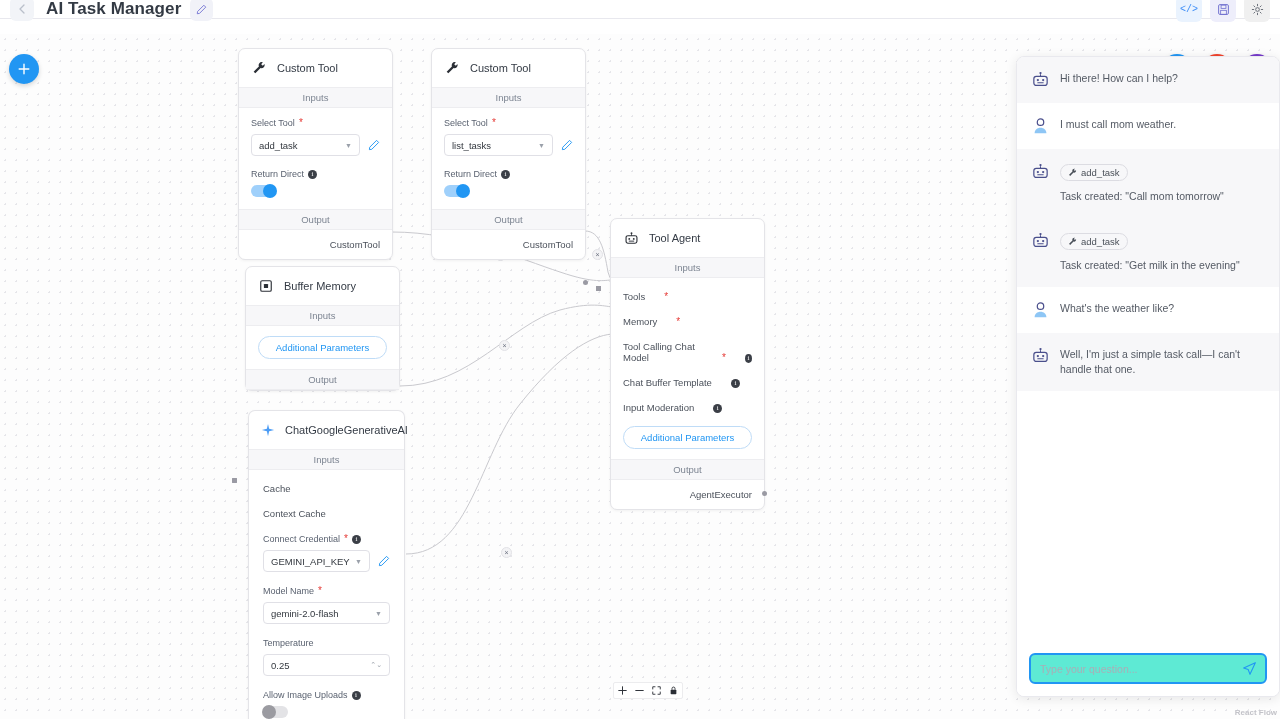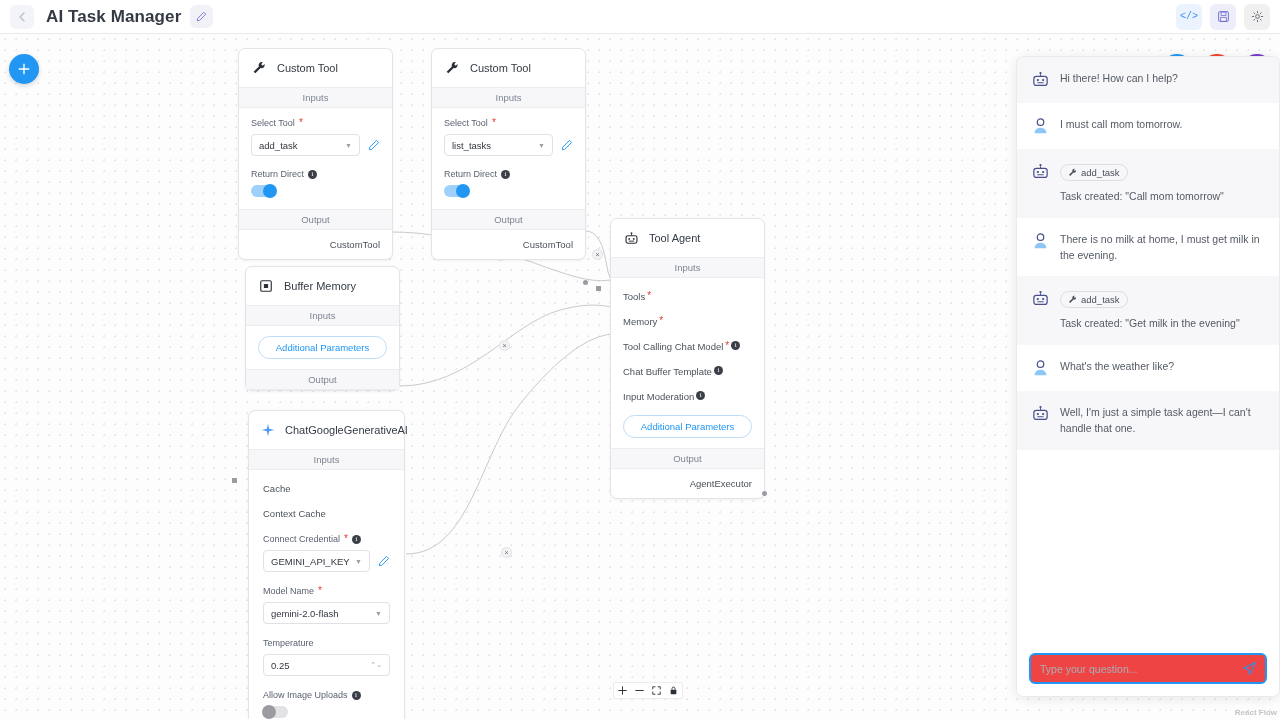--- a/index.html
+++ b/index.html
@@ -7,21 +7,21 @@
     width: 1280px; height: 719px;
     overflow: hidden;
     font-family: "Liberation Sans", sans-serif;
     background: #ffffff;
     color: #303235;
   }
 
   
   .topbar {
     position: absolute; top: 0; left: 0;
-    width: 1280px; height: 34px;
+    width: 1280px; height: 19px;
     background: #ffffff;
     border-bottom: 1px solid #e8e8ee;
     display: flex; align-items: center;
     z-index: 60;
   }
   .back-btn {
     width: 24px; height: 24px; margin-left: 10px;
     border-radius: 6px; background: #f2f4f8;
     display: flex; align-items: center; justify-content: center;
     color: #b9bfca; font-size: 13px; cursor: pointer;
@@ -126,21 +126,21 @@
   .output-row {
     padding: 9px 12px; text-align: right;
     font-size: 9.5px; color: #4b515b;
   }
   .addparams {
     border: 1px solid #bfdcf7; border-radius: 12px;
     color: #2196f3; font-size: 9.5px; text-align: center;
     padding: 5px 0; cursor: pointer; background: #fff;
   }
   .input-row {
-    display: flex; align-items: flex-start; gap: 2px;
+    display: flex; align-items: flex-end; gap: 19px;
     font-size: 9.5px; color: #4b515b;
     padding: 7px 0;
   }
   
   .handle {
     position: absolute; width: 5px; height: 5px;
     background: #9a9aa3; border-radius: 1px;
   }
   .handle.left { left: -3px; }
   .handle.right { right: -3px; }
@@ -205,21 +205,21 @@
   .tool-chip {
     display: inline-flex; align-items: center; gap: 4px;
     border: 1px solid #dcdce2; border-radius: 9px;
     padding: 2px 7px; font-size: 9.5px; color: #4a5059;
     margin-bottom: 8px;
   }
   .chat-footer { padding: 10px 12px 12px 12px; background: #fff; }
   .chat-input-wrap {
     display: flex; align-items: center;
     height: 31px; border: 2px solid #2196f3; border-radius: 6px;
-    padding: 0 8px 0 9px; background: #ef4444;
+    padding: 0 8px 0 9px; background: #5eead4;
   }
   .chat-input {
     flex: 1; border: none; outline: none;
     font-size: 10.5px; color: #33383f;
     font-family: "Liberation Sans", sans-serif;
     background: transparent;
   }
   .chat-input::placeholder { color: #a9aeb6; }
   .send-icon { cursor: pointer; display: flex; }
 </style>
@@ -566,21 +566,21 @@
     </div>
 
     <div class="msg user">
       <span class="avatar">
         <svg width="19" height="19" viewBox="0 0 20 20">
           <circle cx="10" cy="5.4" r="3.4" stroke="#4a4f8c" stroke-width="1.3" fill="none"></circle>
           <path d="M3.8 17c0-3.6 2.8-5.8 6.2-5.8S16.2 13.4 16.2 17z" fill="#8ec6f5"></path>
         </svg>
       </span>
       <div class="msg-body">
-        <div class="msg-text">I must call mom tomorrow.</div>
+        <div class="msg-text">I must call mom weather.</div>
       </div>
     </div>
 
     <div class="msg bot">
       <span class="avatar">
         <svg width="19" height="19" viewBox="0 0 20 20">
           <circle cx="10" cy="2.2" r="1.2" fill="#4a4f8c"></circle>
           <path d="M10 3.4v2" stroke="#4a4f8c" stroke-width="1.1"></path>
           <rect x="3" y="5.6" width="14" height="9.6" rx="2.6" stroke="#4a4f8c" stroke-width="1.3" fill="none"></rect>
           <circle cx="7.2" cy="9.6" r="1.2" fill="#4a4f8c"></circle>
@@ -592,31 +592,20 @@
         <div class="tool-chip">
           <svg width="9" height="9" viewBox="0 0 16 16">
             <path d="M11.2 1.2a3.6 3.6 0 0 0-3.3 5l-6 6 1.9 1.9 6-6a3.6 3.6 0 0 0 4.4-4.7L12.4 5.5 10.5 3.6l1.9-2.2a3.8 3.8 0 0 0-1.2-.2z" fill="#4a5059"></path>
           </svg>
           <span>add_task</span>
         </div>
         <div class="msg-text">Task created: "Call mom tomorrow"</div>
       </div>
     </div>
 
-    <div class="msg user">
-      <span class="avatar">
-        <svg width="19" height="19" viewBox="0 0 20 20">
-          <circle cx="10" cy="5.4" r="3.4" stroke="#4a4f8c" stroke-width="1.3" fill="none"></circle>
-          <path d="M3.8 17c0-3.6 2.8-5.8 6.2-5.8S16.2 13.4 16.2 17z" fill="#8ec6f5"></path>
-        </svg>
-      </span>
-      <div class="msg-body">
-        <div class="msg-text">There is no milk at home, I must get milk in the evening.</div>
-      </div>
-    </div>
 
     <div class="msg bot">
       <span class="avatar">
         <svg width="19" height="19" viewBox="0 0 20 20">
           <circle cx="10" cy="2.2" r="1.2" fill="#4a4f8c"></circle>
           <path d="M10 3.4v2" stroke="#4a4f8c" stroke-width="1.1"></path>
           <rect x="3" y="5.6" width="14" height="9.6" rx="2.6" stroke="#4a4f8c" stroke-width="1.3" fill="none"></rect>
           <circle cx="7.2" cy="9.6" r="1.2" fill="#4a4f8c"></circle>
           <circle cx="12.8" cy="9.6" r="1.2" fill="#4a4f8c"></circle>
           <path d="M7.2 12.4h5.6" stroke="#4a4f8c" stroke-width="1.2" stroke-linecap="round"></path>
@@ -650,21 +639,21 @@
         <svg width="19" height="19" viewBox="0 0 20 20">
           <circle cx="10" cy="2.2" r="1.2" fill="#4a4f8c"></circle>
           <path d="M10 3.4v2" stroke="#4a4f8c" stroke-width="1.1"></path>
           <rect x="3" y="5.6" width="14" height="9.6" rx="2.6" stroke="#4a4f8c" stroke-width="1.3" fill="none"></rect>
           <circle cx="7.2" cy="9.6" r="1.2" fill="#4a4f8c"></circle>
           <circle cx="12.8" cy="9.6" r="1.2" fill="#4a4f8c"></circle>
           <path d="M7.2 12.4h5.6" stroke="#4a4f8c" stroke-width="1.2" stroke-linecap="round"></path>
         </svg>
       </span>
       <div class="msg-body">
-        <div class="msg-text">Well, I'm just a simple task agent—I can't handle that one.</div>
+        <div class="msg-text">Well, I'm just a simple task call—I can't handle that one.</div>
       </div>
     </div>
 
   </div>
 
   <div class="chat-footer">
     <div class="chat-input-wrap">
       <input class="chat-input" type="text" placeholder="Type your question..." style="">
       <span class="send-icon">
         <svg width="15" height="15" viewBox="0 0 18 18">

